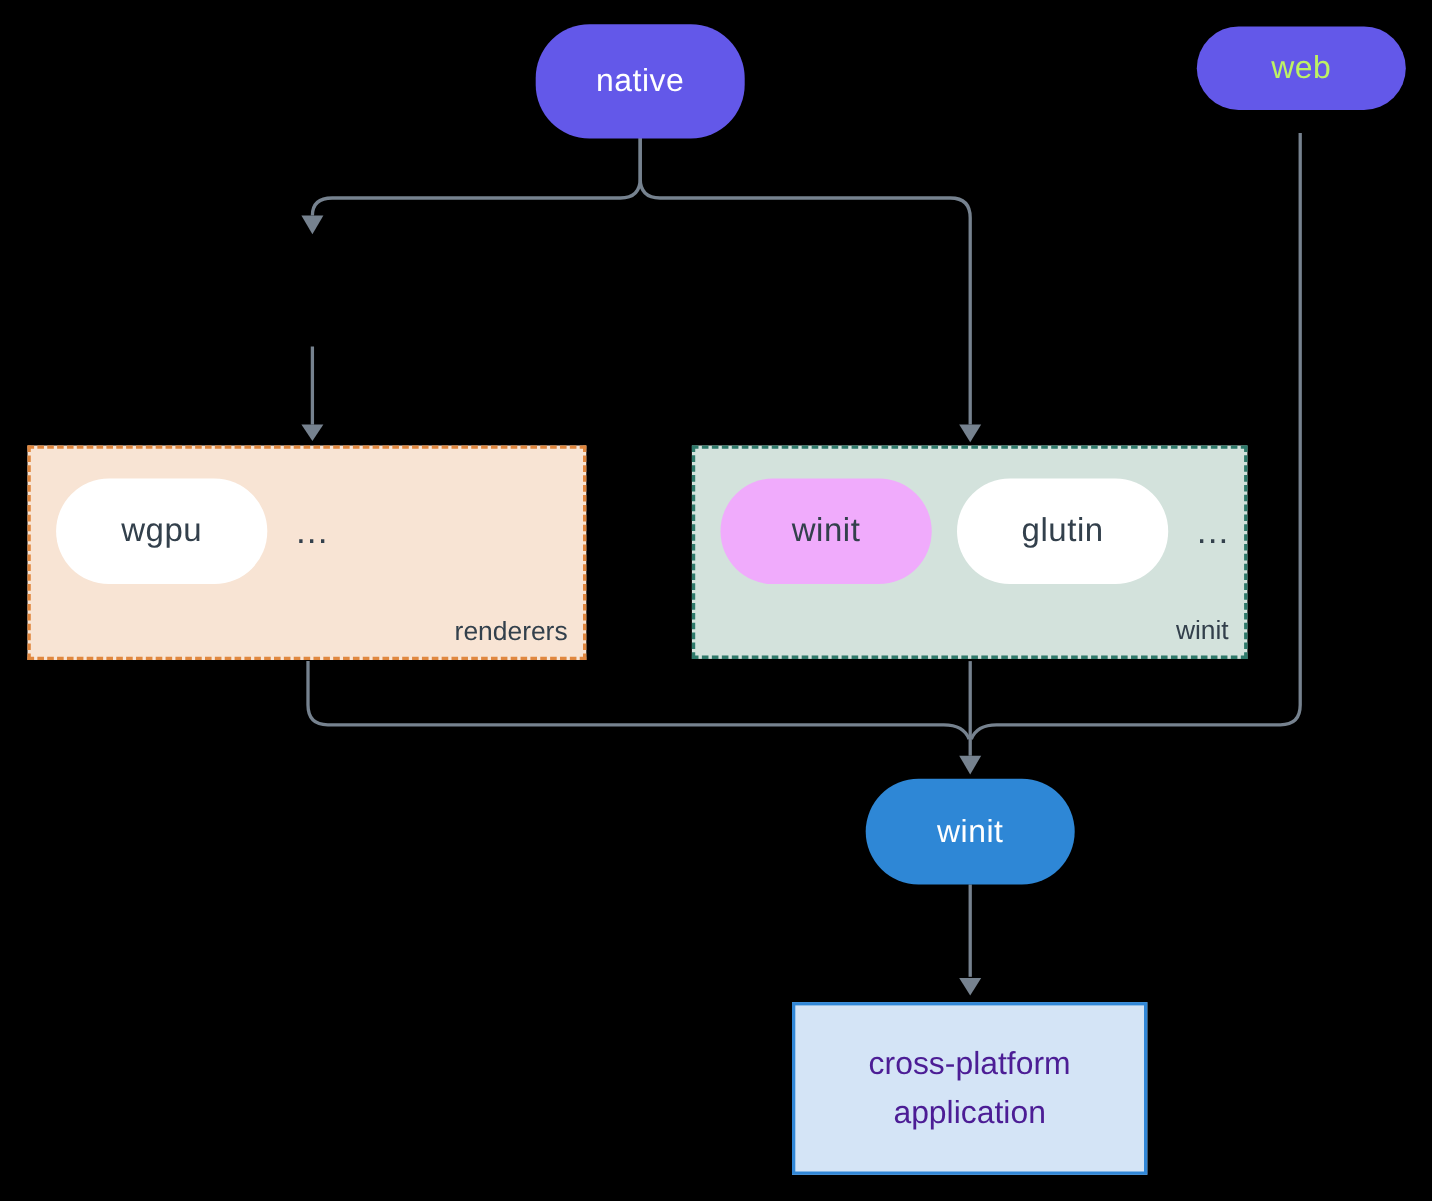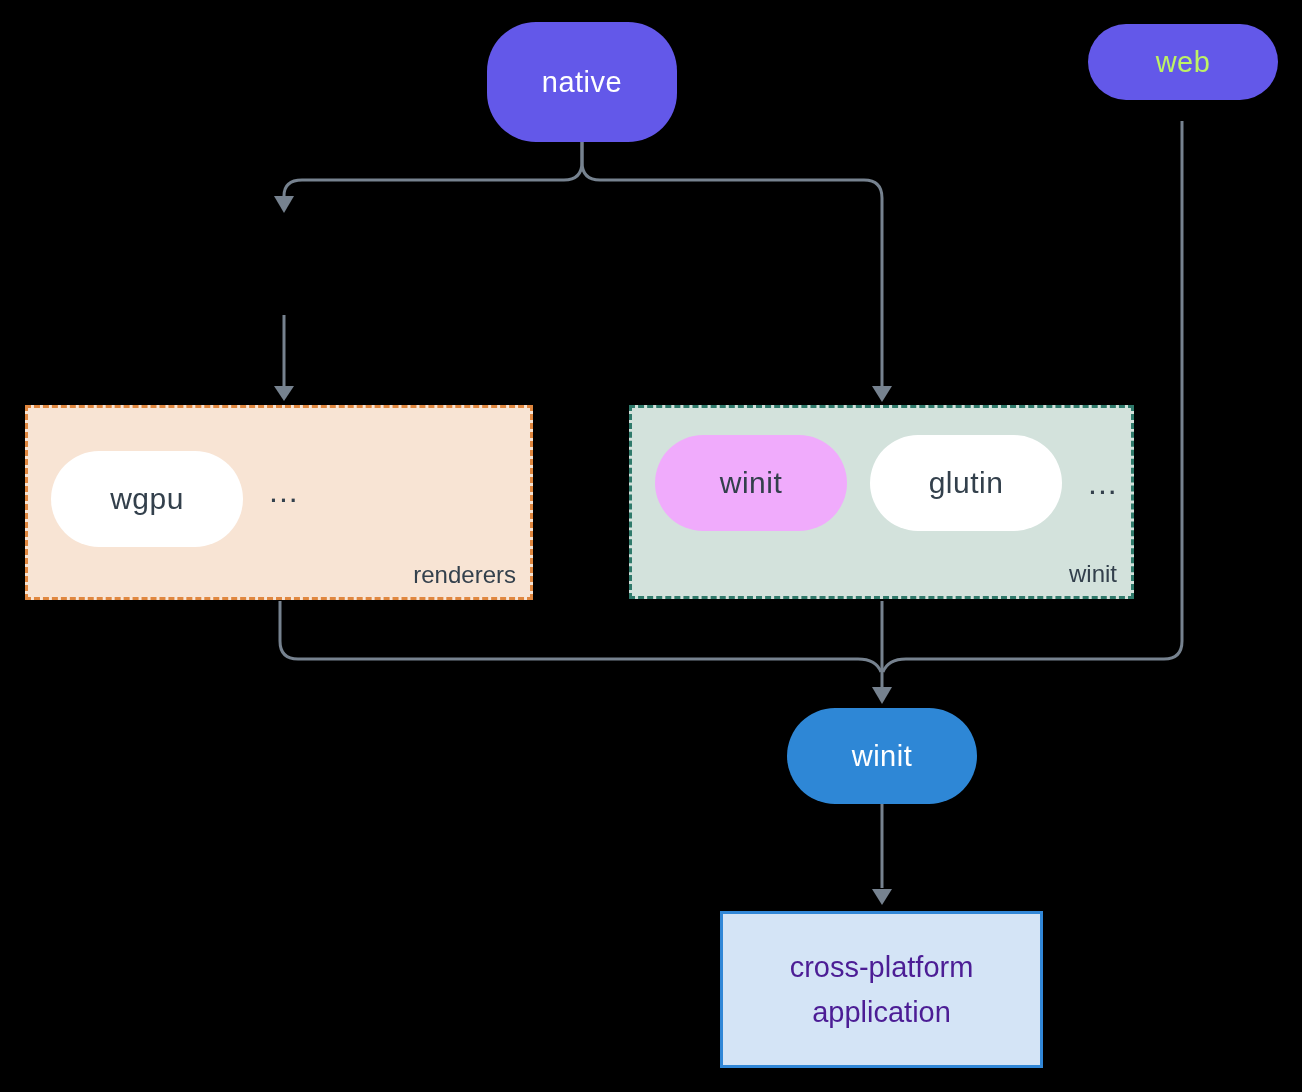--- a/index.html
+++ b/index.html
@@ -90,28 +90,28 @@
 
     <path class="line" d="M 1182 121 V 641 Q 1182 659 1164 659 H 906 Q 888 659 883 672" style="stroke: rgb(118, 130, 143);"></path>
 
     <path class="line" d="M 882 601 V 687" style="stroke: rgb(118, 130, 143);"></path>
     <path d="M 882 704 L 872 687 L 892 687 Z" style="fill: rgb(118, 130, 143);"></path>
 
     <path class="line" d="M 882 804 V 888" style="stroke: rgb(118, 130, 143);"></path>
     <path d="M 882 905 L 872 889 L 892 889 Z" style="fill: rgb(118, 130, 143);"></path>
   </svg>
 
-  <div class="pill" style="left: 487px; top: 22px; width: 190px; height: 120px; background: rgb(99, 88, 233); color: rgb(255, 255, 255);">native</div>
+  <div class="pill" style="left: 487px; top: 22px; width: 190px; height: 104px; background: rgb(99, 88, 233); color: rgb(255, 255, 255);">native</div>
 
   <div class="pill" style="left: 1088px; top: 24px; width: 190px; height: 76px; background: rgb(99, 88, 233); color: #bef264;">web</div>
 
 
   <div class="group" style="left: 25px; top: 405px; width: 508px; height: 195px; background: rgb(248, 228, 212); border-color: rgb(224, 135, 63); color: rgb(51, 64, 76);">
     <div class="row">
-      <div class="pill" style="background: rgb(255, 255, 255); color: rgb(51, 64, 76); margin-top: 16px;">wgpu</div>
+      <div class="pill" style="background: rgb(255, 255, 255); color: rgb(51, 64, 76);">wgpu</div>
       <span class="ellipsis">...</span>
     </div>
     <span class="group-label">renderers</span>
   </div>
 
   <div class="group" style="left: 629px; top: 405px; width: 505px; height: 194px; background: rgb(211, 226, 220); border-color: rgb(47, 122, 107); color: rgb(51, 64, 76);">
     <div class="row">
       <div class="pill" style="background: #f0abfc; color: rgb(51, 64, 76);">winit</div>
       <div class="pill" style="background: rgb(255, 255, 255); color: rgb(51, 64, 76);">glutin</div>
       <span class="ellipsis">...</span>

